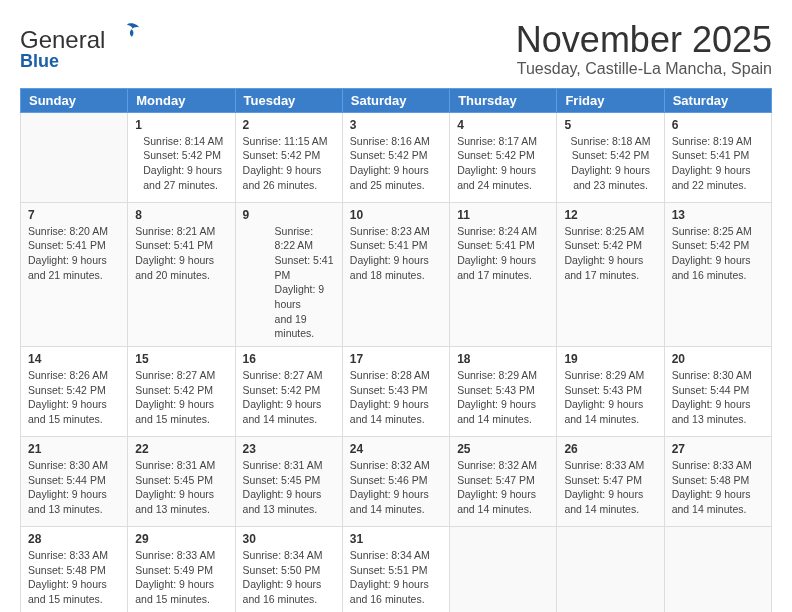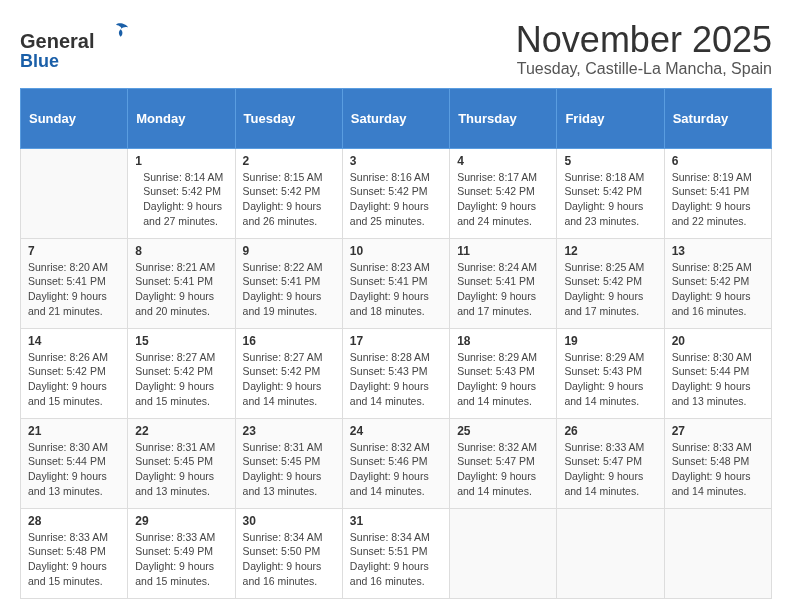--- a/index.html
+++ b/index.html
@@ -10,22 +10,22 @@
       min-height: 612px;
       padding: 20px;
     }
     .header-area {
       display: flex;
       justify-content: space-between;
       align-items: flex-start;
       margin-bottom: 10px;
     }
     .logo-text-general {
-      font-size: 20px;
-      font-weight: bold;
+      font-size: 24px;
+      font-weight: normal;
       color: #333;
       line-height: 1;
       text-align: right;
     }
     .logo-text-blue {
       font-size: 18px;
       font-weight: bold;
       color: #1a5fa8;
       line-height: 1;
     }
@@ -48,21 +48,21 @@
       color: #555;
     }
     .calendar {
       width: 100%;
       border-collapse: collapse;
       border: 1px solid #ccc;
     }
     .calendar thead tr th {
       background-color: #3a7dc9;
       color: white;
-      padding: 22px 8px;
+      padding: 4px 8px;
       font-size: 13px;
       font-weight: bold;
       text-align: left;
       border: 1px solid #5a9de0;
     }
     .calendar tbody tr td {
       vertical-align: top;
       padding: 5px 7px;
       border: 1px solid #ddd;
       min-height: 90px;
@@ -143,42 +143,42 @@
           <td class="empty-cell"></td>
           <td>
             <span class="day-number">1</span>
             <div class="day-info" style="white-space: pre-line; margin-left: 8px;">Sunrise: 8:14 AM
 Sunset: 5:42 PM
 Daylight: 9 hours
 and 27 minutes.</div>
           </td>
           <td>
             <span class="day-number">2</span>
-            <div class="day-info" style="white-space: pre-line;">Sunrise: 8:15 AM
+            <div class="day-info" style="white-space: pre-line;">Sunrise: 11:15 AM
 Sunset: 5:42 PM
 Daylight: 9 hours
 and 26 minutes.</div>
           </td>
           <td>
             <span class="day-number">3</span>
             <div class="day-info" style="white-space: pre-line;">Sunrise: 8:16 AM
 Sunset: 5:42 PM
 Daylight: 9 hours
 and 25 minutes.</div>
           </td>
           <td>
             <span class="day-number">4</span>
             <div class="day-info" style="white-space: pre-line;">Sunrise: 8:17 AM
 Sunset: 5:42 PM
 Daylight: 9 hours
 and 24 minutes.</div>
           </td>
           <td>
             <span class="day-number">5</span>
-            <div class="day-info" style="white-space: pre-line;">Sunrise: 8:18 AM
+            <div class="day-info" style="white-space: pre-line; text-align: center;">Sunrise: 8:18 AM
 Sunset: 5:42 PM
 Daylight: 9 hours
 and 23 minutes.</div>
           </td>
           <td>
             <span class="day-number">6</span>
             <div class="day-info" style="white-space: pre-line;">Sunrise: 8:19 AM
 Sunset: 5:41 PM
 Daylight: 9 hours
 and 22 minutes.</div>
@@ -194,21 +194,21 @@
           </td>
           <td>
             <span class="day-number">8</span>
             <div class="day-info" style="white-space: pre-line;">Sunrise: 8:21 AM
 Sunset: 5:41 PM
 Daylight: 9 hours
 and 20 minutes.</div>
           </td>
           <td>
             <span class="day-number">9</span>
-            <div class="day-info" style="white-space: pre-line;">Sunrise: 8:22 AM
+            <div class="day-info" style="white-space: pre-line; margin-left: 32px;">Sunrise: 8:22 AM
 Sunset: 5:41 PM
 Daylight: 9 hours
 and 19 minutes.</div>
           </td>
           <td>
             <span class="day-number">10</span>
             <div class="day-info" style="white-space: pre-line;">Sunrise: 8:23 AM
 Sunset: 5:41 PM
 Daylight: 9 hours
 and 18 minutes.</div>

